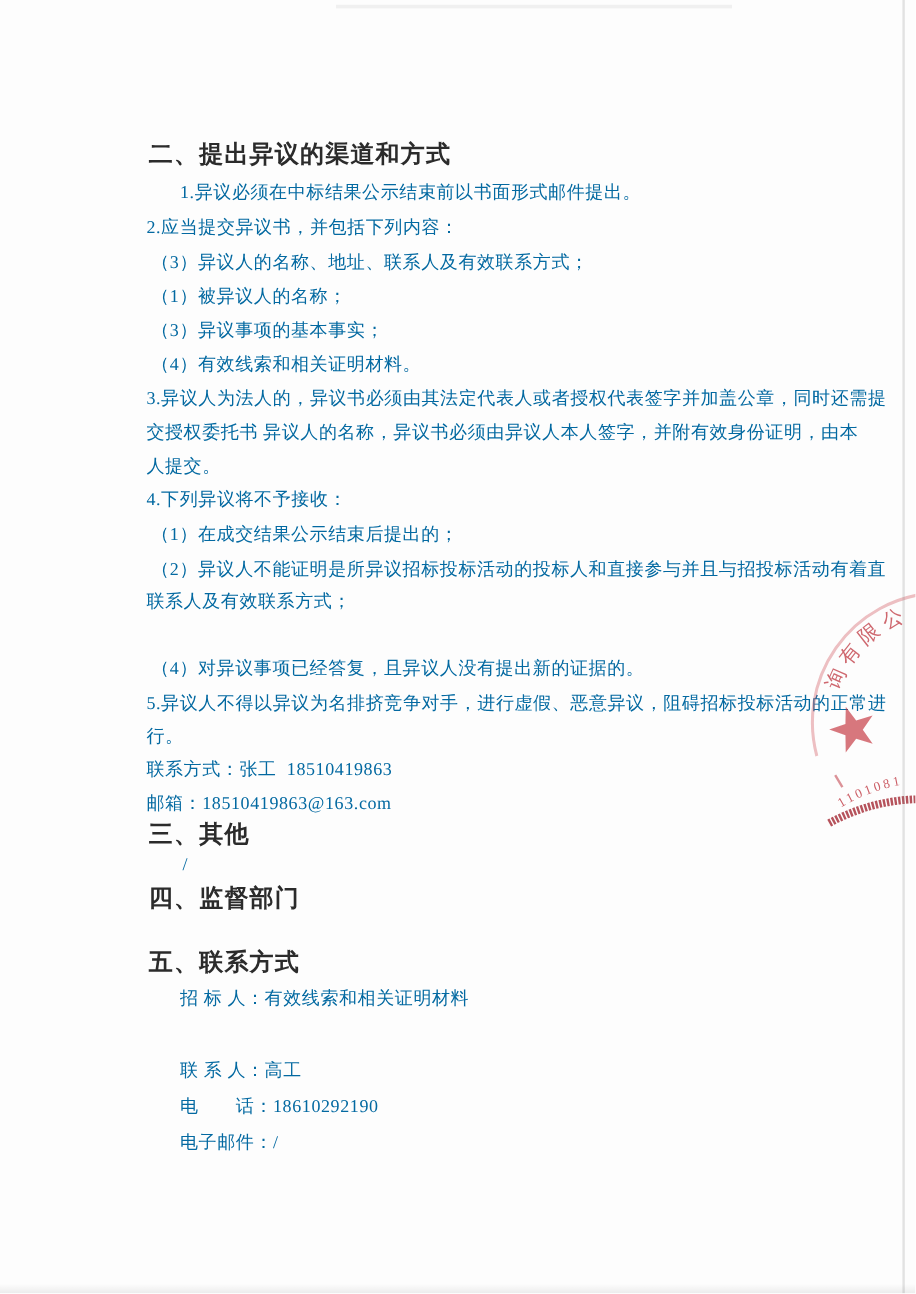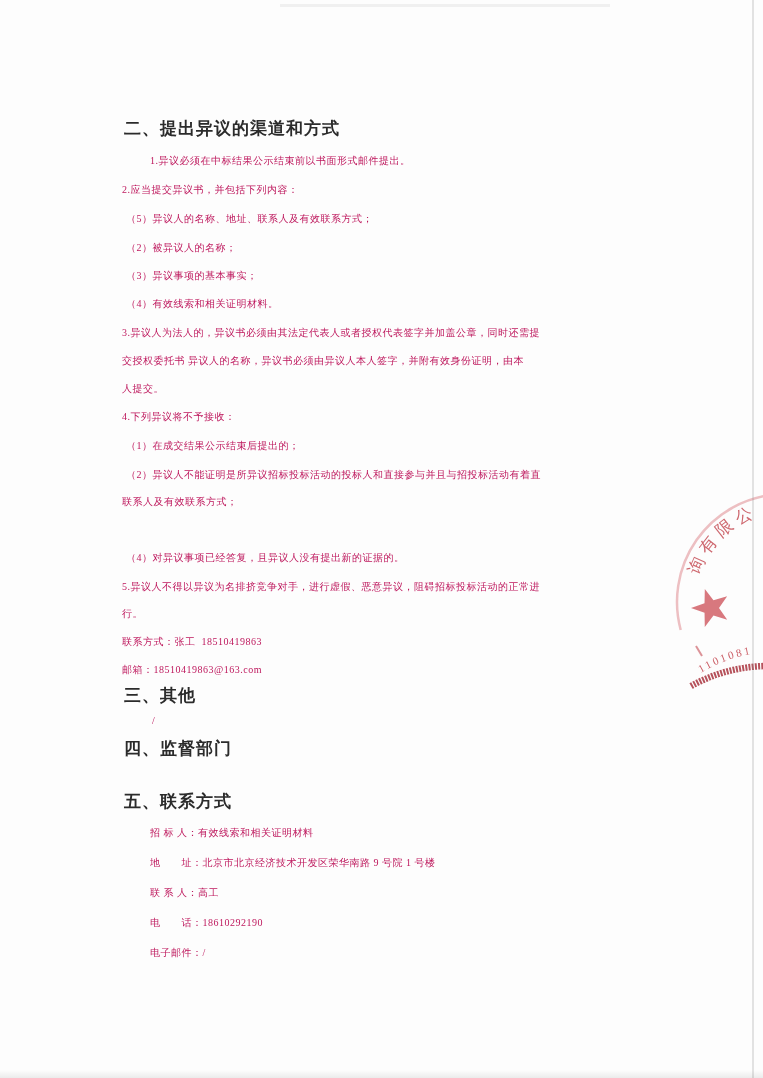--- a/index.html
+++ b/index.html
@@ -12,27 +12,27 @@
     width: 763px;
     height: 1078px;
     background: #fdfdfd;
     overflow: hidden;
     font-family: "Liberation Serif", "DejaVu Serif", serif;
     color: #333333;
   }
   .line {
     position: absolute;
     white-space: pre;
-    font-size: 10px;
+    font-size: 15px;
     line-height: 20px;
     letter-spacing: 0.5px;
-    color: #be185d;
+    color: #0369a1;
   }
   .line.h {
-    font-size: 17px;
+    font-size: 20px;
     font-weight: bold;
     letter-spacing: 1px;
     color: #2b2b2b;
   }
   .stamp {
     position: absolute;
     left: 655px;
     top: 480px;
     width: 240px;
     height: 240px;
@@ -68,42 +68,41 @@
   }
 </style>
 </head>
 <body>
 
 <div class="page">
 
   <div class="line h" style="top:119px;left:124px">二、提出异议的渠道和方式</div>
   <div class="line" style="top:151px;left:150px">1.异议必须在中标结果公示结束前以书面形式邮件提出。</div>
   <div class="line" style="top:180px;left:122px">2.应当提交异议书，并包括下列内容：</div>
-  <div class="line" style="top:209px;left:126px">（5）异议人的名称、地址、联系人及有效联系方式；</div>
-  <div class="line" style="top:238px;left:126px">（2）被异议人的名称；</div>
+  <div class="line" style="top:209px;left:126px">（3）异议人的名称、地址、联系人及有效联系方式；</div>
+  <div class="line" style="top:238px;left:126px">（1）被异议人的名称；</div>
   <div class="line" style="top:266px;left:126px">（3）异议事项的基本事实；</div>
   <div class="line" style="top:294px;left:126px">（4）有效线索和相关证明材料。</div>
   <div class="line" style="top:323px;left:122px">3.异议人为法人的，异议书必须由其法定代表人或者授权代表签字并加盖公章，同时还需提</div>
   <div class="line" style="top:351px;left:122px">交授权委托书 异议人的名称，异议书必须由异议人本人签字，并附有效身份证明，由本</div>
   <div class="line" style="top:379px;left:122px">人提交。</div>
   <div class="line" style="top:407px;left:122px">4.下列异议将不予接收：</div>
   <div class="line" style="top:436px;left:126px">（1）在成交结果公示结束后提出的；</div>
   <div class="line" style="top:465px;left:126px">（2）异议人不能证明是所异议招标投标活动的投标人和直接参与并且与招投标活动有着直</div>
   <div class="line" style="top:492px;left:122px">联系人及有效联系方式；</div>
   <div class="line" style="top:548px;left:126px">（4）对异议事项已经答复，且异议人没有提出新的证据的。</div>
   <div class="line" style="top:577px;left:122px">5.异议人不得以异议为名排挤竞争对手，进行虚假、恶意异议，阻碍招标投标活动的正常进</div>
   <div class="line" style="top:604px;left:122px">行。</div>
   <div class="line" style="top:632px;left:122px">联系方式：张工  18510419863</div>
   <div class="line" style="top:660px;left:122px">邮箱：18510419863@163.com</div>
   <div class="line h" style="top:686px;left:124px">三、其他</div>
   <div class="line" style="top:711px;left:152px">/</div>
   <div class="line h" style="top:739px;left:124px">四、监督部门</div>
   <div class="line h" style="top:792px;left:124px">五、联系方式</div>
   <div class="line" style="top:823px;left:150px">招 标 人：有效线索和相关证明材料</div>
-  <div class="line" style="top:853px;left:150px">地　　址：北京市北京经济技术开发区荣华南路 9 号院 1 号楼</div>
   <div class="line" style="top:883px;left:150px">联 系 人：高工</div>
   <div class="line" style="top:913px;left:150px">电　　话：18610292190</div>
   <div class="line" style="top:943px;left:150px">电子邮件：/</div>
 
   <svg class="stamp" viewBox="0 0 240 240" xmlns="http://www.w3.org/2000/svg">
     <defs>
       <path id="arcTextPath" d="M 45.4 152.8 A 90 90 0 0 1 145.6 33.4" fill="none"></path>
       <path id="serialPath" d="M 44 194 A 150 150 0 0 1 112 172" fill="none"></path>
       <path id="bandPath" d="M 36 206 A 160 160 0 0 1 116 186" fill="none"></path>
     </defs>

